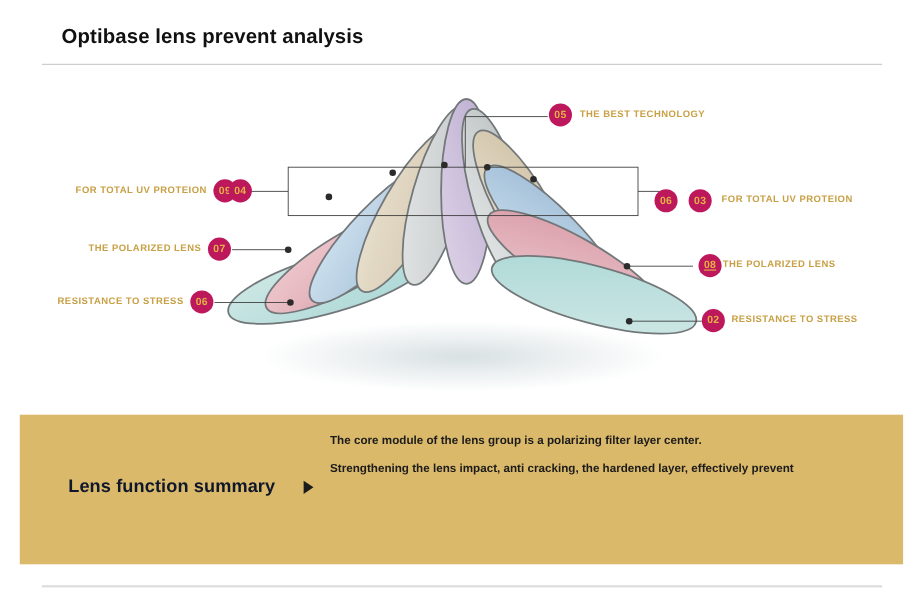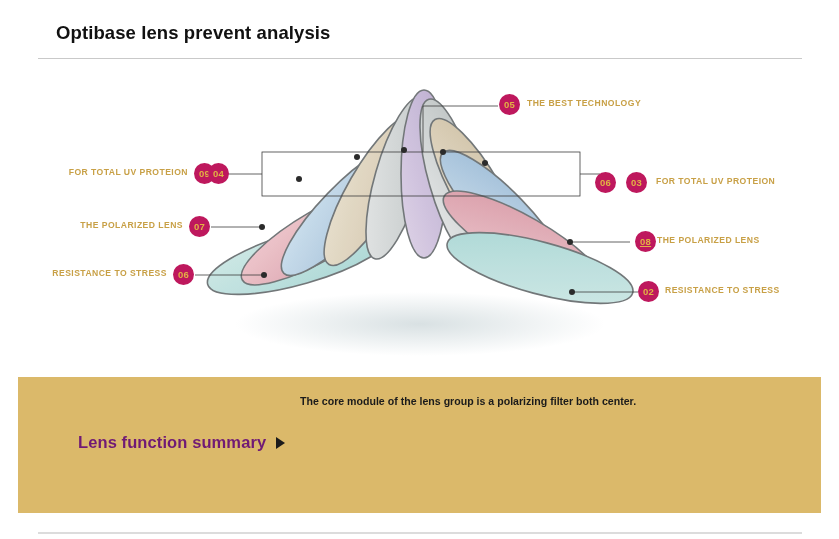--- a/index.html
+++ b/index.html
@@ -80,25 +80,25 @@
   #summary {
     position: absolute;
     left: 18px;
     top: 377px;
     width: 803px;
     height: 136px;
     background: #dbb96a;
   }
   #summary-title {
     position: absolute;
-    left: 60px;
+    left: 44px;
     top: 56px;
     font-size: 16.5px;
     font-weight: bold;
-    color: #701a75;
+    color: #0f172a;
     letter-spacing: 0.1px;
   }
   #summary-arrow {
     position: absolute;
     left: 258px;
     top: 60px;
     width: 0;
     height: 0;
     border-left: 9px solid #1b1b1b;
     border-top: 6px solid transparent;
@@ -242,18 +242,19 @@
     <div class="callout-label" style="left:527px; top:36px;">THE BEST TECHNOLOGY</div>
     <div class="callout-label" style="left:656px; top:114px;">FOR TOTAL UV PROTEION</div>
     <div class="callout-label" style="left:657px; top:173px;">THE POLARIZED LENS</div>
     <div class="callout-label" style="left:665px; top:223px;">RESISTANCE TO STRESS</div>
   </div>
 
   <div id="summary">
     <div id="summary-title">Lens function summary</div>
     <div id="summary-arrow"></div>
     <div id="summary-lines">
-      <div class="summary-line">The core module of the lens group is a polarizing filter both center.</div>
+      <div class="summary-line">The core module of the lens group is a polarizing filter layer center.</div>
+      <div class="summary-line">Strengthening the lens impact, anti cracking, the hardened layer, effectively prevent</div>
     </div>
   </div>
 
   <div id="bottom-rule"></div>
 </div>
 
 </body></html>

